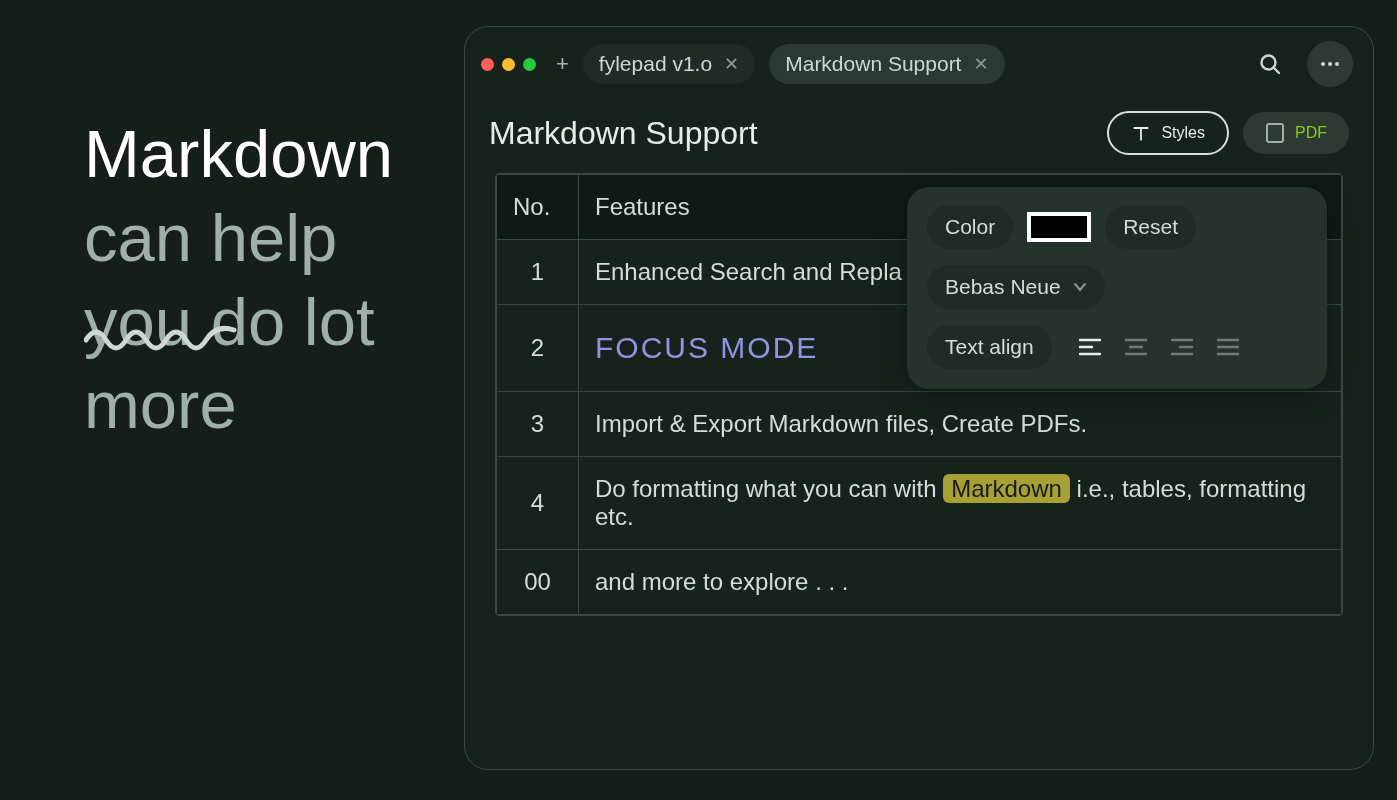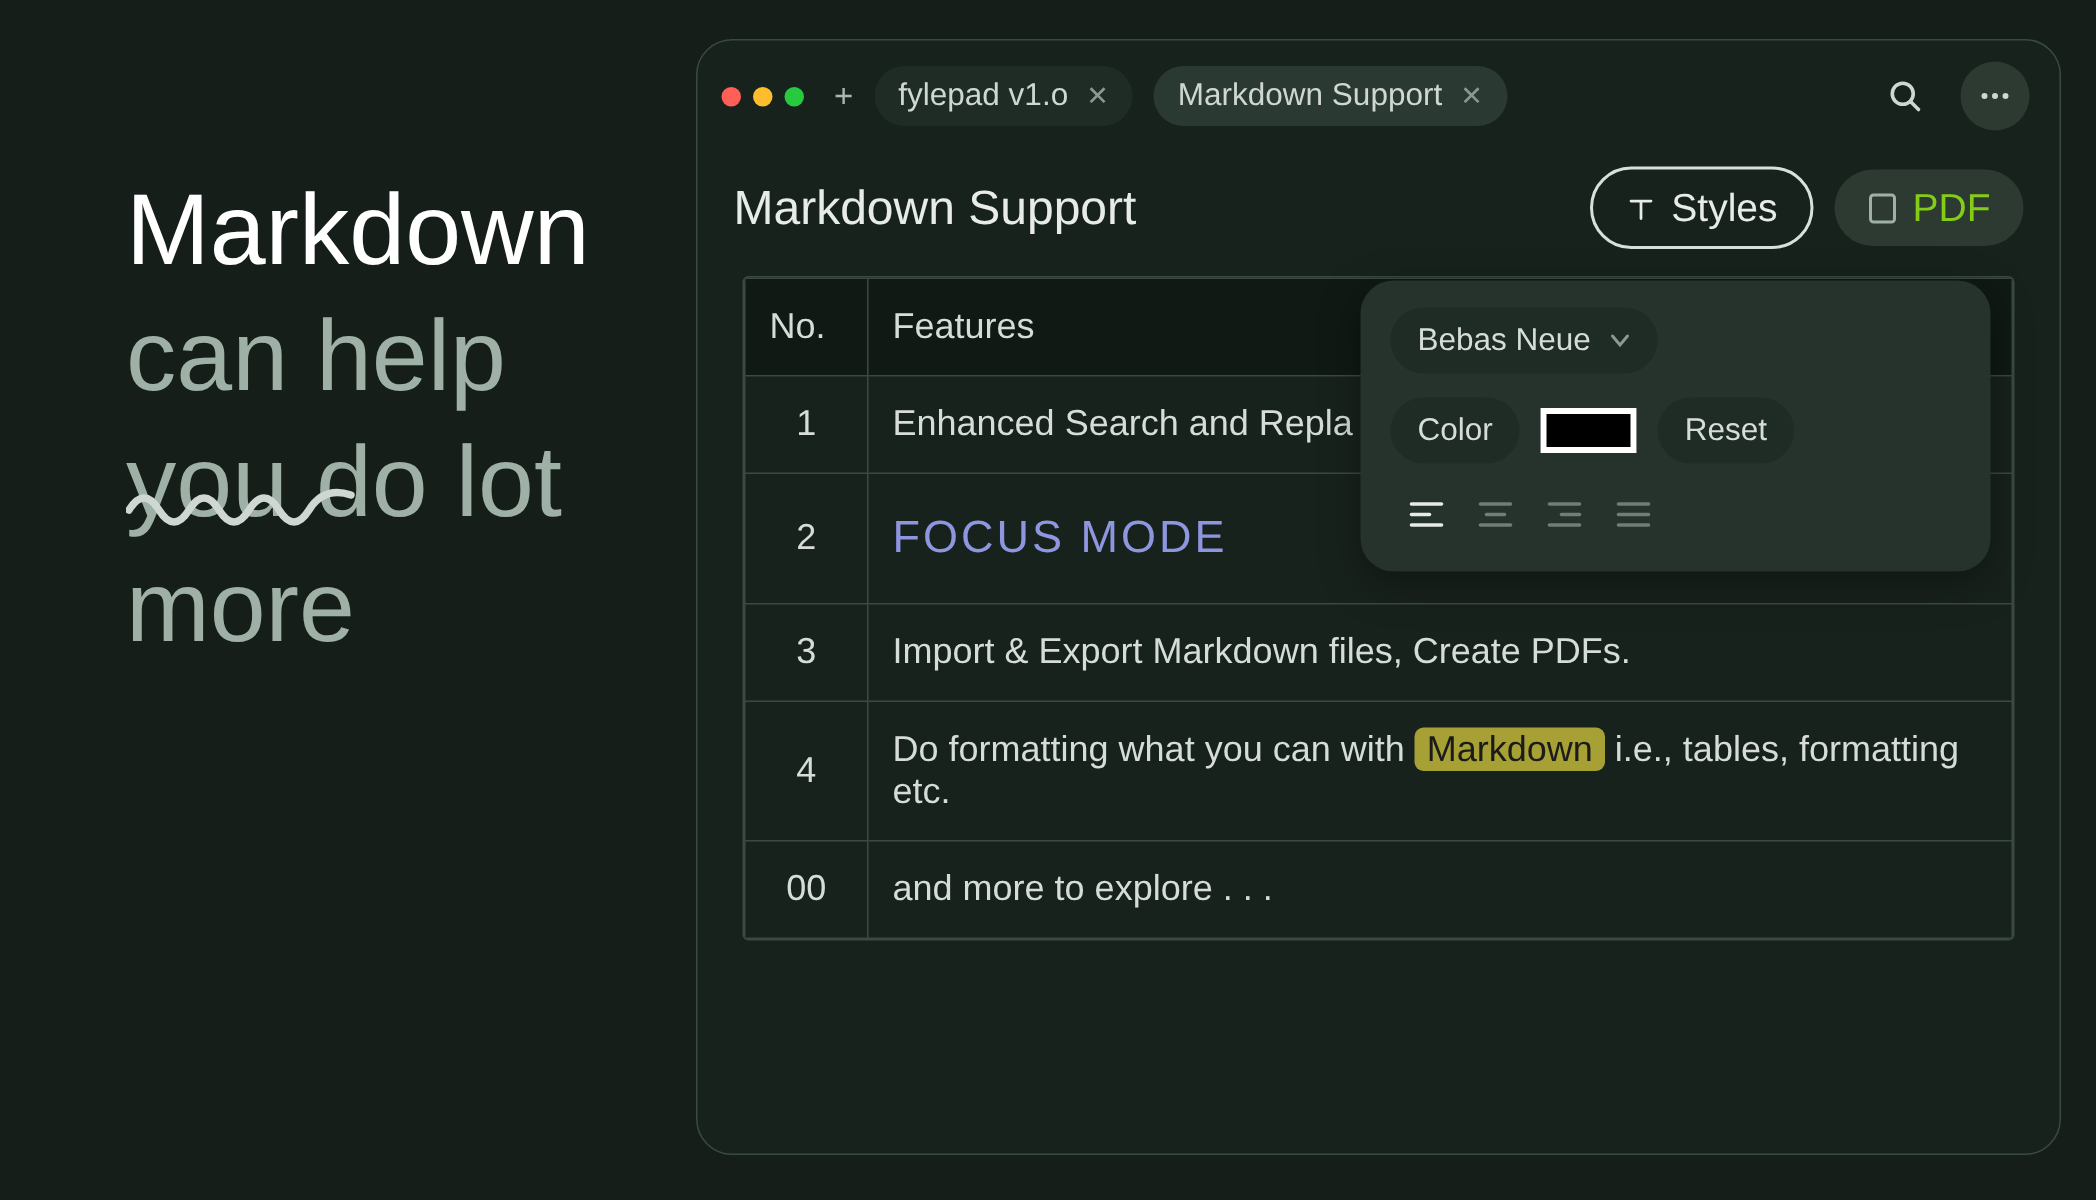--- a/index.html
+++ b/index.html
@@ -121,21 +121,21 @@
     font-size: 32px;
     font-weight: 500;
     color: #e8ece9;
   }
   .pill {
     display: flex;
     align-items: center;
     gap: 10px;
     padding: 10px 22px;
     border-radius: 999px;
-    font-size: 26px;
+    font-size: 16px;
     cursor: pointer;
   }
   .pill.styles {
     border: 2px solid #d9e0dc;
     color: #e8ece9;
   }
   .pill.pdf {
     background: #2c3a32;
     color: #84cc16;
   }
@@ -327,36 +327,39 @@
             <td class="no">00</td>
             <td>and more to explore . . .</td>
           </tr>
         </tbody>
       </table>
     </div>
 
     <div class="popover">
       <div class="popover-row">
         <div class="chip">
+          <span>Color</span>
+        </div>
+        <div class="swatch"></div>
+        <div class="chip">
+          <span>Reset</span>
+        </div>
+      </div>
+      <div class="popover-row">
+        <div class="chip">
           <span>Bebas Neue</span>
           <svg class="chev" width="14" height="14" viewBox="0 0 14 14">
             <path d="M2 4 L7 10 L12 4" fill="none" stroke="#8a998f" stroke-width="2" stroke-linecap="round"></path>
           </svg>
         </div>
       </div>
       <div class="popover-row">
         <div class="chip">
-          <span>Color</span>
-        </div>
-        <div class="swatch"></div>
-        <div class="chip">
-          <span>Reset</span>
-        </div>
-      </div>
-      <div class="popover-row">
+          <span>Text align</span>
+        </div>
         <div class="align-group">
           <div class="alignbtn active">
             <svg width="24" height="20" viewBox="0 0 24 20">
               <line x1="2" y1="3" x2="22" y2="3" stroke="#e8ece9" stroke-width="2.4" stroke-linecap="round"></line>
               <line x1="2" y1="10" x2="14" y2="10" stroke="#e8ece9" stroke-width="2.4" stroke-linecap="round"></line>
               <line x1="2" y1="17" x2="22" y2="17" stroke="#e8ece9" stroke-width="2.4" stroke-linecap="round"></line>
             </svg>
           </div>
           <div class="alignbtn">
             <svg width="24" height="20" viewBox="0 0 24 20">

